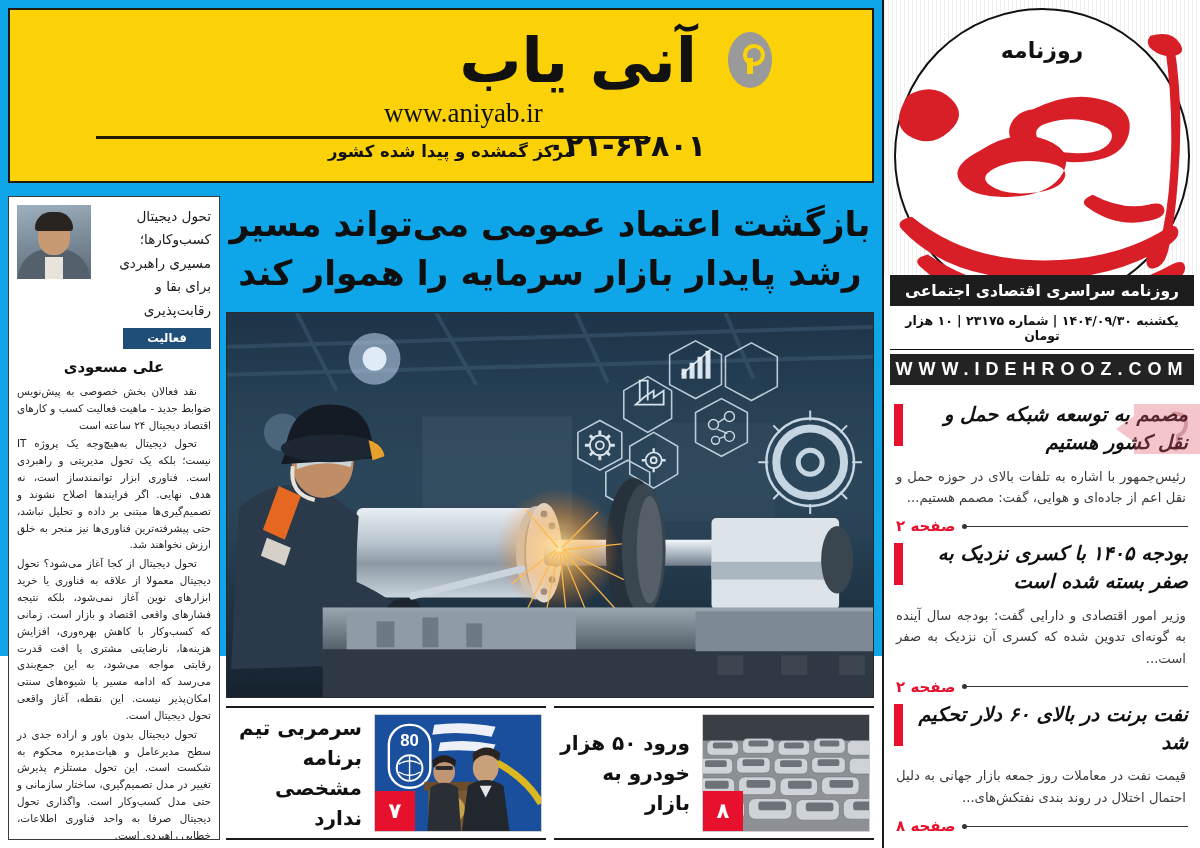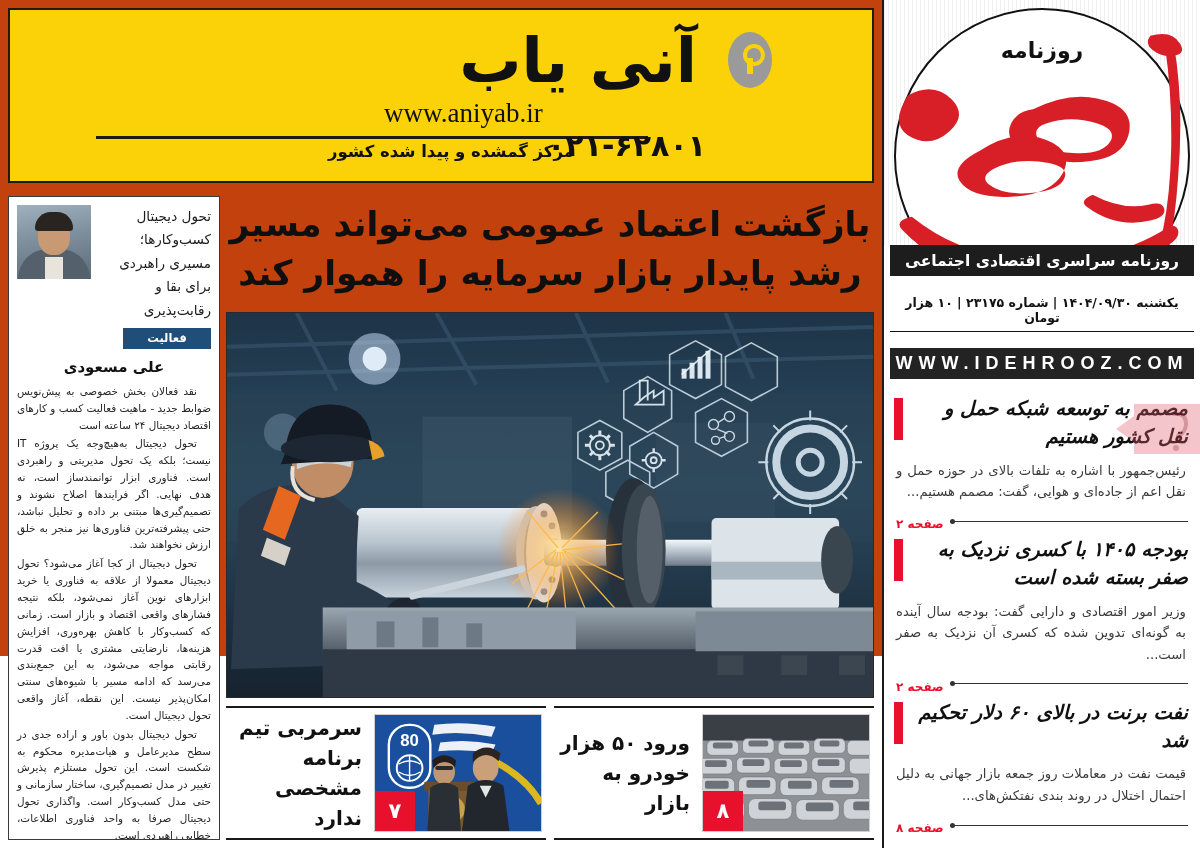--- a/index.html
+++ b/index.html
@@ -6,21 +6,21 @@
   * { box-sizing: border-box; margin: 0; padding: 0; }
   html, body {
     width: 1200px; height: 848px;
     background: #ffffff;
     font-family: "DejaVu Sans", "Liberation Sans", sans-serif;
     overflow: hidden;
   }
   .page {
     position: relative;
     width: 1200px; height: 656px;
-    background: #c2410c;
+    background: #0ea5e9;
     display: flex;
     flex-direction: row;
   }
 
   
   .masthead-col {
     position: absolute;
     top: 0; right: 0;
     width: 318px; height: 848px;
     background: #ffffff;
@@ -69,21 +69,21 @@
     letter-spacing: 0.5px;
     margin: 0 6px;
     border-top: 2px solid #1d1d1d;
   }
   .masthead-dateline {
     text-align: center;
     font-size: 12.5px;
     color: #111;
     font-weight: 700;
     padding: 7px 4px 6px;
-    margin: 12px 6px;
+    margin: 0 6px;
     border-bottom: 1px solid #111;
     direction: rtl;
   }
   .masthead-url {
     background: #232323;
     color: #ffffff;
     text-align: center;
     font-size: 18px;
     font-weight: 700;
     letter-spacing: 6px;
@@ -140,25 +140,24 @@
   }
   .news-foot {
     display: flex;
     flex-direction: row-reverse;
     align-items: center;
     gap: 6px;
     margin-top: 9px;
     padding-left: 2px;
   }
   .news-page {
-    font-size: 12px;
+    font-size: 15px;
     color: #e8112d;
     font-weight: 700;
     white-space: nowrap;
-    margin-top: 6px;
   }
   .news-rule {
     flex: 1;
     height: 1px;
     background: #333;
     position: relative;
   }
   .news-rule::after {
     content: "";
     position: absolute;

